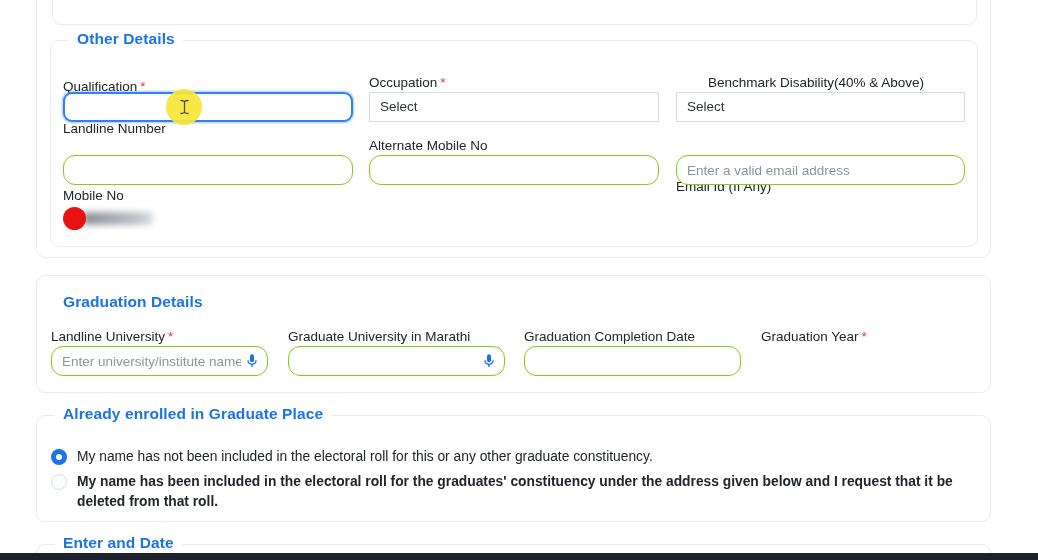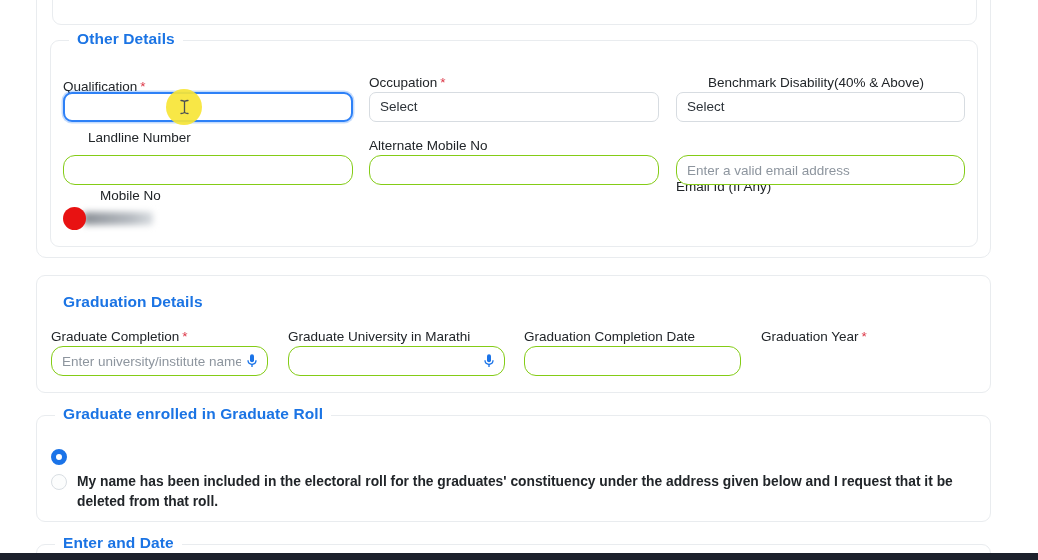--- a/index.html
+++ b/index.html
@@ -17,21 +17,21 @@
   .lbl { position: absolute; font-size: 13.5px; color: #212529; white-space: nowrap; }
   .req { color: #dc3545; margin-left: 3px; }
 
   .inp {
     position: absolute; height: 30px; border: 1px solid #84cc16; border-radius: 12px;
     background: #fff; font-family: inherit; font-size: 13.5px; color: #212529; padding: 0 10px; outline: none;
   }
   .inp::placeholder { color: #8d959e; opacity: 1; }
 
   .sel {
-    position: absolute; height: 30px; border: 1px solid #d7dce1; border-radius: 7px; background:#fff;
+    position: absolute; height: 30px; border: 1px solid #d7dce1; border-radius: 1px; background:#fff;
     font-size: 13.5px; color: #2c3238; padding: 6px 10px; cursor: pointer; white-space: nowrap; overflow: hidden;
   }
 
   .inp.focused {
     border: 2px solid #2e81f7; border-radius: 9px;
     box-shadow: 0 0 0 1.5px rgba(46,129,247,0.28);
   }
 
   .mic { position: absolute; width: 16px; height: 18px; cursor: pointer; }
 
@@ -77,61 +77,62 @@
     <input class="inp focused" style="left: 12px; top: 51px; width: 290px;" value="">
     <div class="sel" style="left:318px; top:51px; width:290px;">Select</div>
     <div class="sel" style="left:625px; top:51px; width:289px;">Select</div>
 
     <div class="cursor-halo" style="left:115px; top:48px;">
       <svg width="11" height="16" viewBox="0 0 11 16">
         <path d="M2 1.5 Q4 1.5 5.5 2.5 Q7 1.5 9 1.5 M5.5 2.5 V13.5 M2 14.5 Q4 14.5 5.5 13.5 Q7 14.5 9 14.5" stroke="#4a4f55" stroke-width="1.3" fill="none" stroke-linecap="round"></path>
       </svg>
     </div>
 
-    <div class="lbl" style="left:12px; top:89px;margin-left:25px;">Landline Number</div>
+    <div class="lbl" style="left:12px; top:80px;">Landline Number</div>
     <div class="lbl" style="left:318px; top:97px;">Alternate Mobile No</div>
     <div class="lbl" style="left:625px; top:97px;margin-top:41px;">Email Id (If Any)</div>
 
     <input class="inp" style="left: 12px; top: 114px; width: 290px;" value="">
     <input class="inp" style="left: 318px; top: 114px; width: 290px;" value="">
     <input class="inp" style="left: 625px; top: 114px; width: 289px;" placeholder="Enter a valid email address">
 
-    <div class="lbl" style="left:12px; top:147px;margin-left:37px;">Mobile No</div>
+    <div class="lbl" style="left:12px; top:147px;">Mobile No</div>
     <div class="red-dot" style="left:12px; top:166px;"></div>
     <div class="blurred-number" style="left:32px; top:171px;"></div>
   </div>
 
   <div class="box" style="left:36px; top:275px; width:955px; height:118px;">
     <div class="legend" style="left:18px;margin-top:28px;">Graduation Details</div>
 
 
-    <div class="lbl" style="left:14px; top:53px;"><span>Graduate Completion</span><span class="req">*</span></div>
+    <div class="lbl" style="left:14px; top:53px;"><span>Landline University</span><span class="req">*</span></div>
     <div class="lbl" style="left:251px; top:53px;">Graduate University in Marathi</div>
     <div class="lbl" style="left:487px; top:53px;">Graduation Completion Date</div>
     <div class="lbl" style="left:724px; top:53px;"><span>Graduation Year</span><span class="req">*</span></div>
 
     <input class="inp" style="left: 14px; top: 70px; width: 217px; padding-right: 26px;" placeholder="Enter university/institute name">
     <svg class="mic" style="left:207px; top:76px;" viewBox="0 0 24 24">
       <path fill="#1a73e8" d="M12 14a3 3 0 0 0 3-3V5a3 3 0 1 0-6 0v6a3 3 0 0 0 3 3z"></path>
       <path fill="#1a73e8" d="M17 11a5 5 0 0 1-10 0H5a7 7 0 0 0 6 6.92V21h2v-3.08A7 7 0 0 0 19 11h-2z"></path>
     </svg>
 
     <input class="inp" style="left: 251px; top: 70px; width: 217px; padding-right: 26px;">
     <svg class="mic" style="left:444px; top:76px;" viewBox="0 0 24 24">
       <path fill="#1a73e8" d="M12 14a3 3 0 0 0 3-3V5a3 3 0 1 0-6 0v6a3 3 0 0 0 3 3z"></path>
       <path fill="#1a73e8" d="M17 11a5 5 0 0 1-10 0H5a7 7 0 0 0 6 6.92V21h2v-3.08A7 7 0 0 0 19 11h-2z"></path>
     </svg>
 
     <input class="inp" style="left: 487px; top: 70px; width: 217px;">
   </div>
 
   <div class="box" style="left:36px; top:415px; width:955px; height:107px;">
-    <div class="legend" style="left:18px;">Graduate enrolled in Graduate Roll</div>
+    <div class="legend" style="left:18px;">Already enrolled in Graduate Place</div>
 
     <div class="radio checked" style="left:14px; top:33px;"></div>
+    <div class="radio-text" style="left:40px; top:31px; width:905px;">My name has not been included in the electoral roll for this or any other graduate constituency.</div>
 
     <div class="radio unchecked" style="left:14px; top:58px;"></div>
     <div class="radio-text bold" style="left:40px; top:56px; width:915px;">My name has been included in the electoral roll for the graduates' constituency under the address given below and I request that it be deleted from that roll.</div>
   </div>
 
   <div class="box" style="left:36px; top:544px; width:955px; height:60px;">
     <div class="legend" style="left:18px;">Enter and Date</div>
   </div>
 
   <div class="dark-bar"></div>

